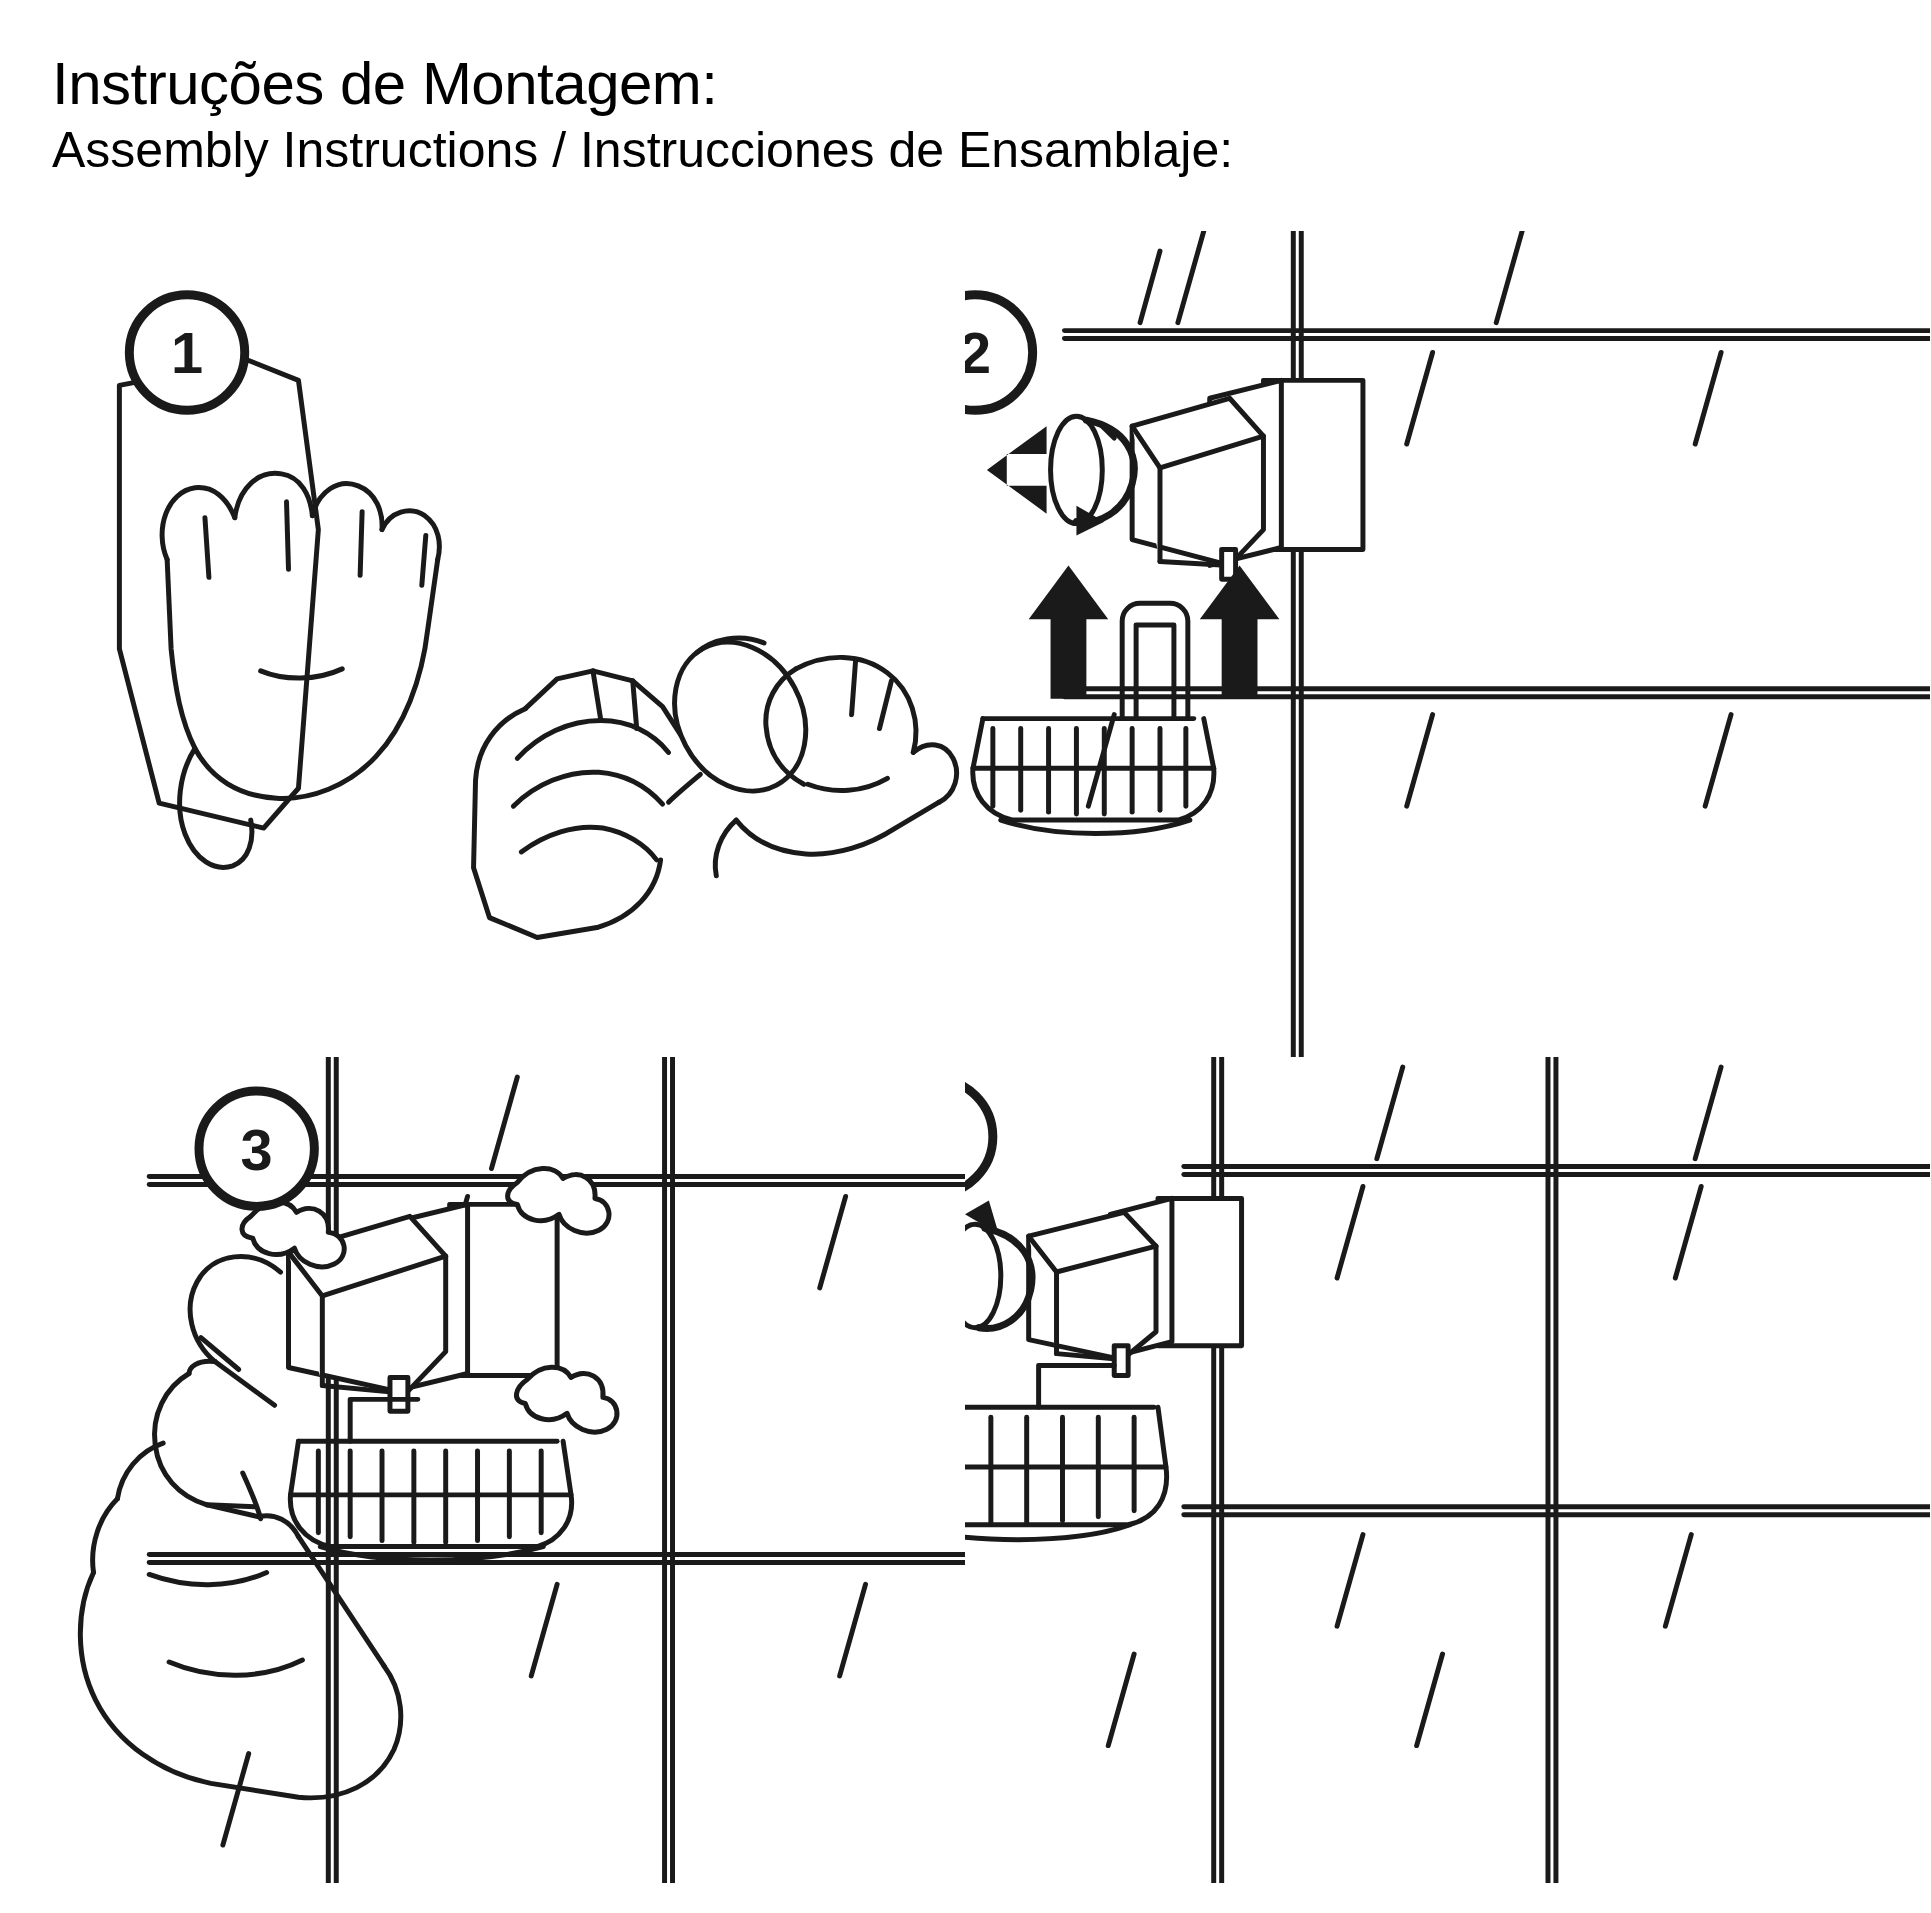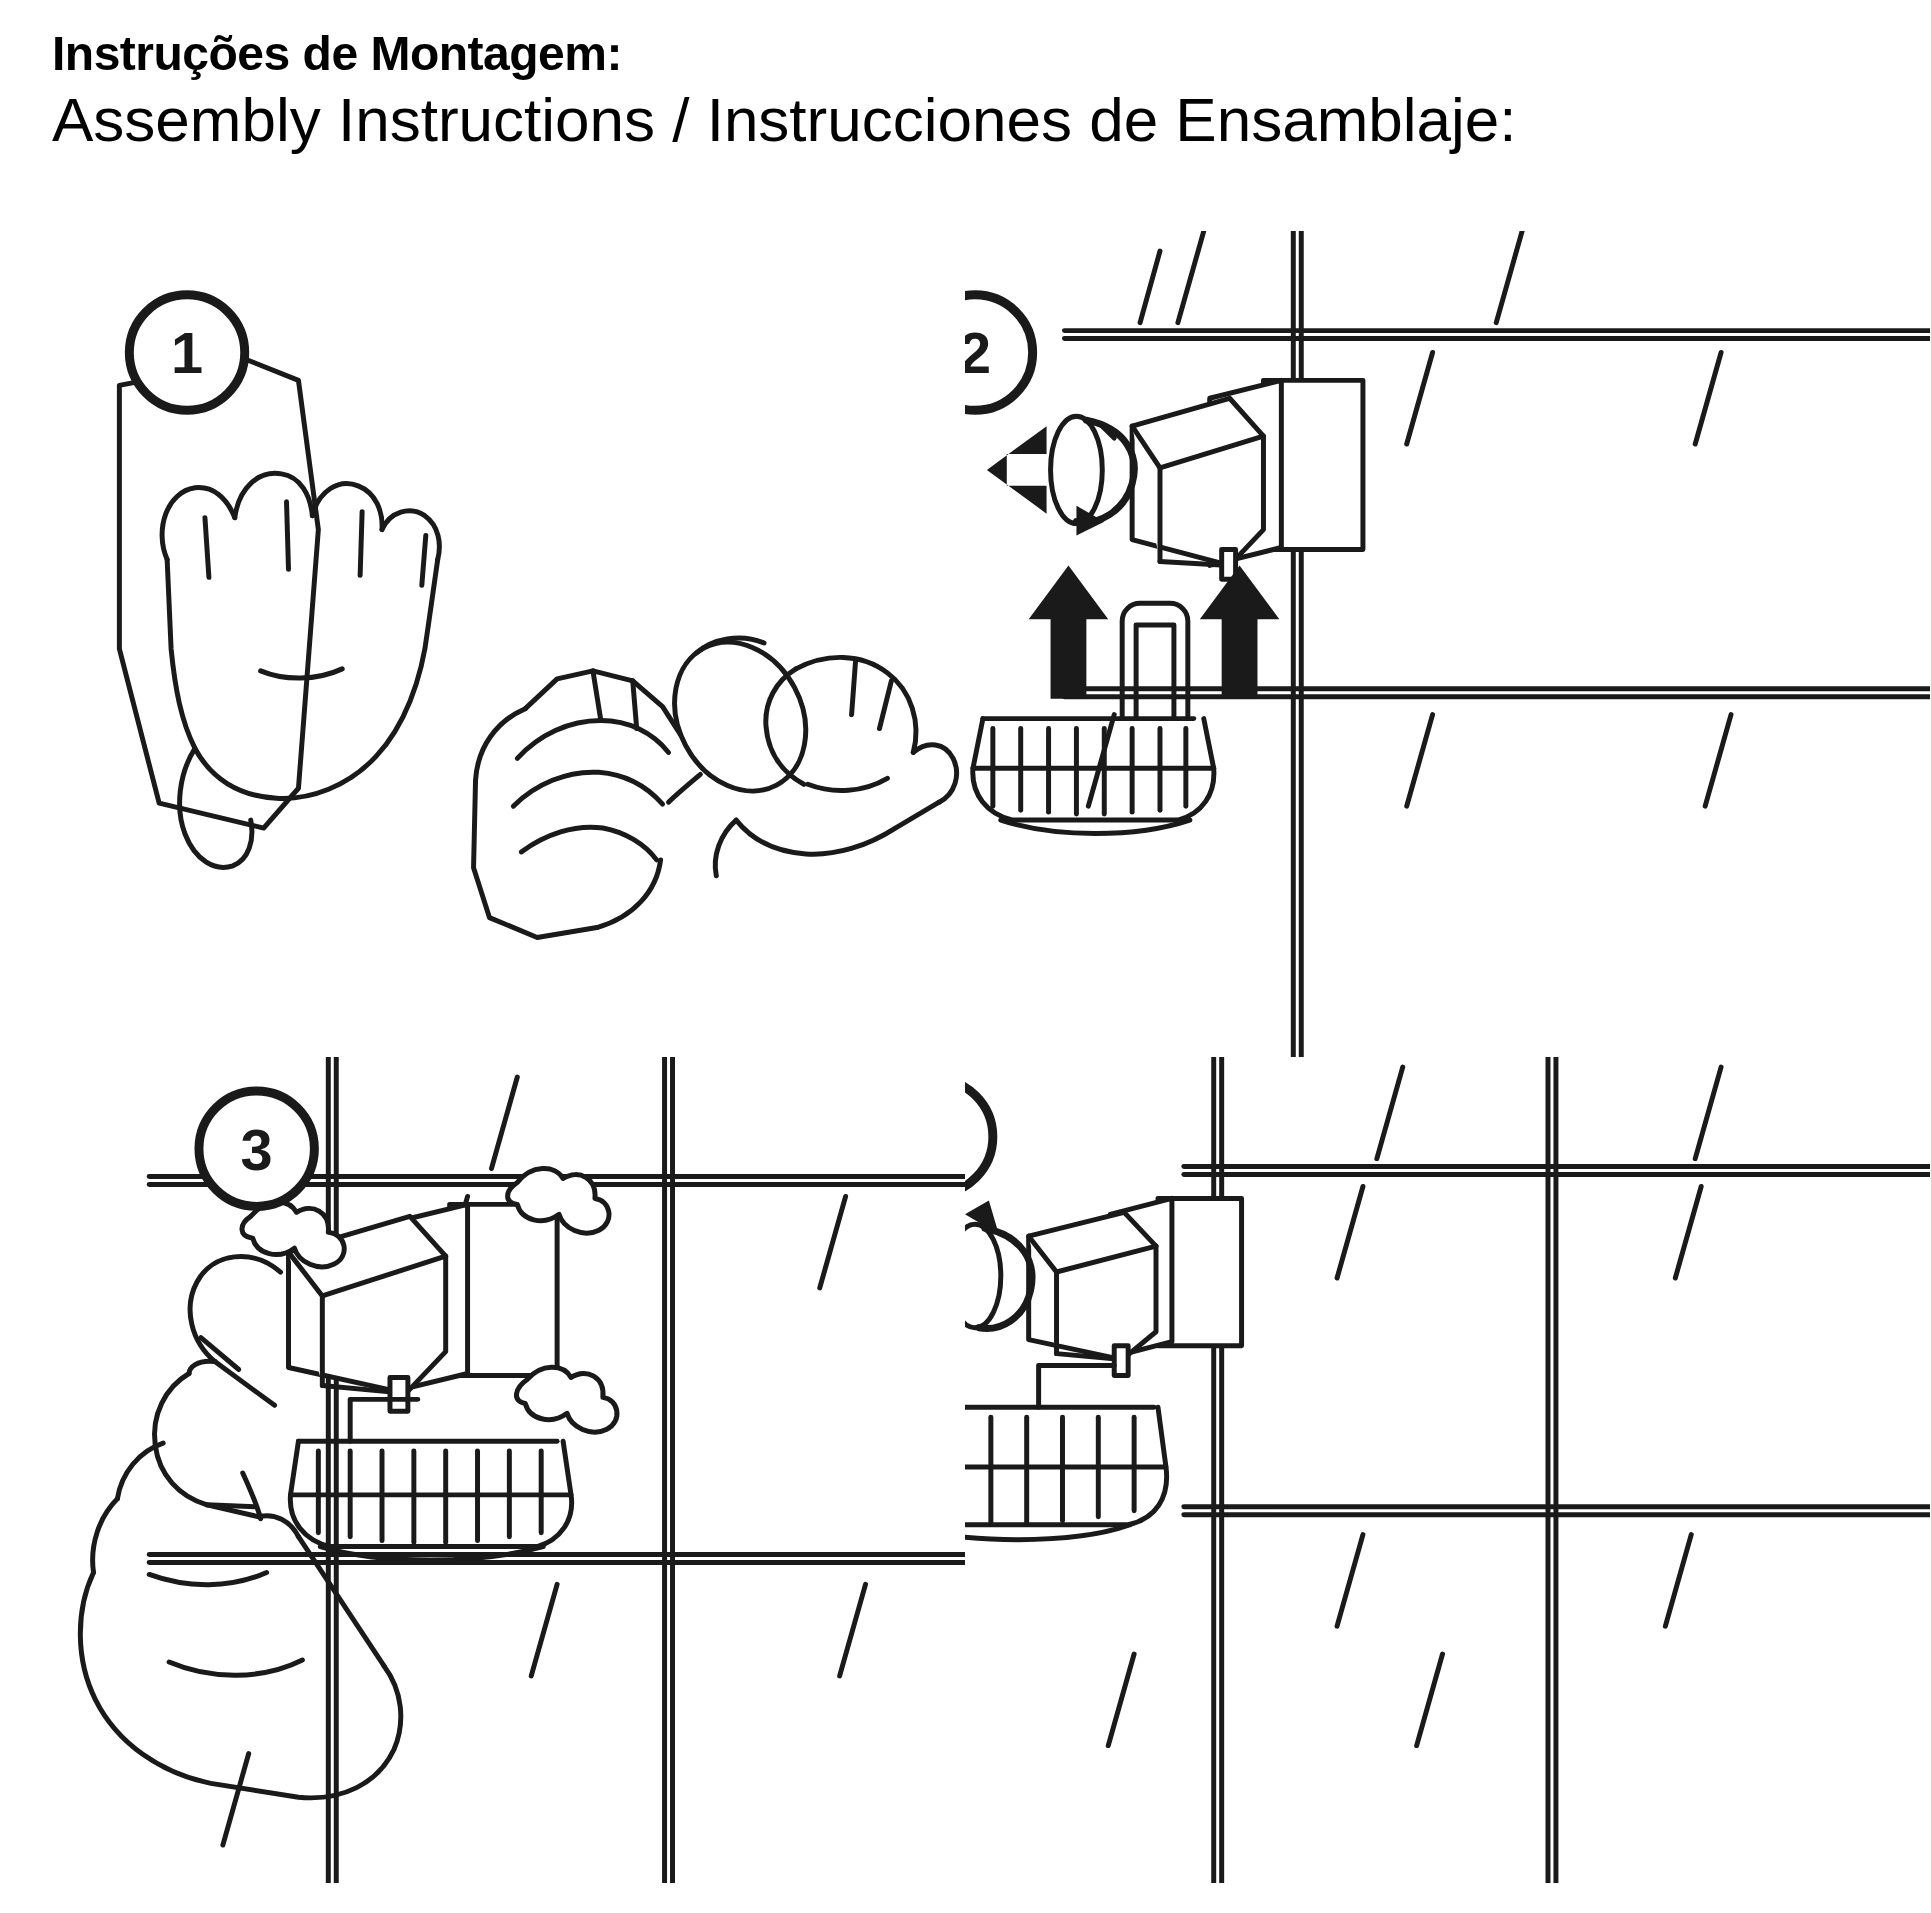--- a/index.html
+++ b/index.html
@@ -21,28 +21,29 @@
     width: 1931px;
     height: 1913px;
   }
   .titles {
     position: absolute;
     left: 52px;
     top: 28px;
     width: 1851px;
   }
   .title-main {
-    font-size: 48px;
-    font-weight: bold;
+    font-size: 60px;
+    font-weight: normal;
     letter-spacing: -0.5px;
     line-height: 1.08;
     white-space: nowrap;
+    margin-top: 24px;
   }
   .title-sub {
-    font-size: 62px;
+    font-size: 50px;
     font-weight: normal;
     line-height: 1.1;
     margin-top: 6px;
     white-space: nowrap;
   }
   .grid {
     position: absolute;
     left: 0;
     top: 231px;
     width: 1931px;

